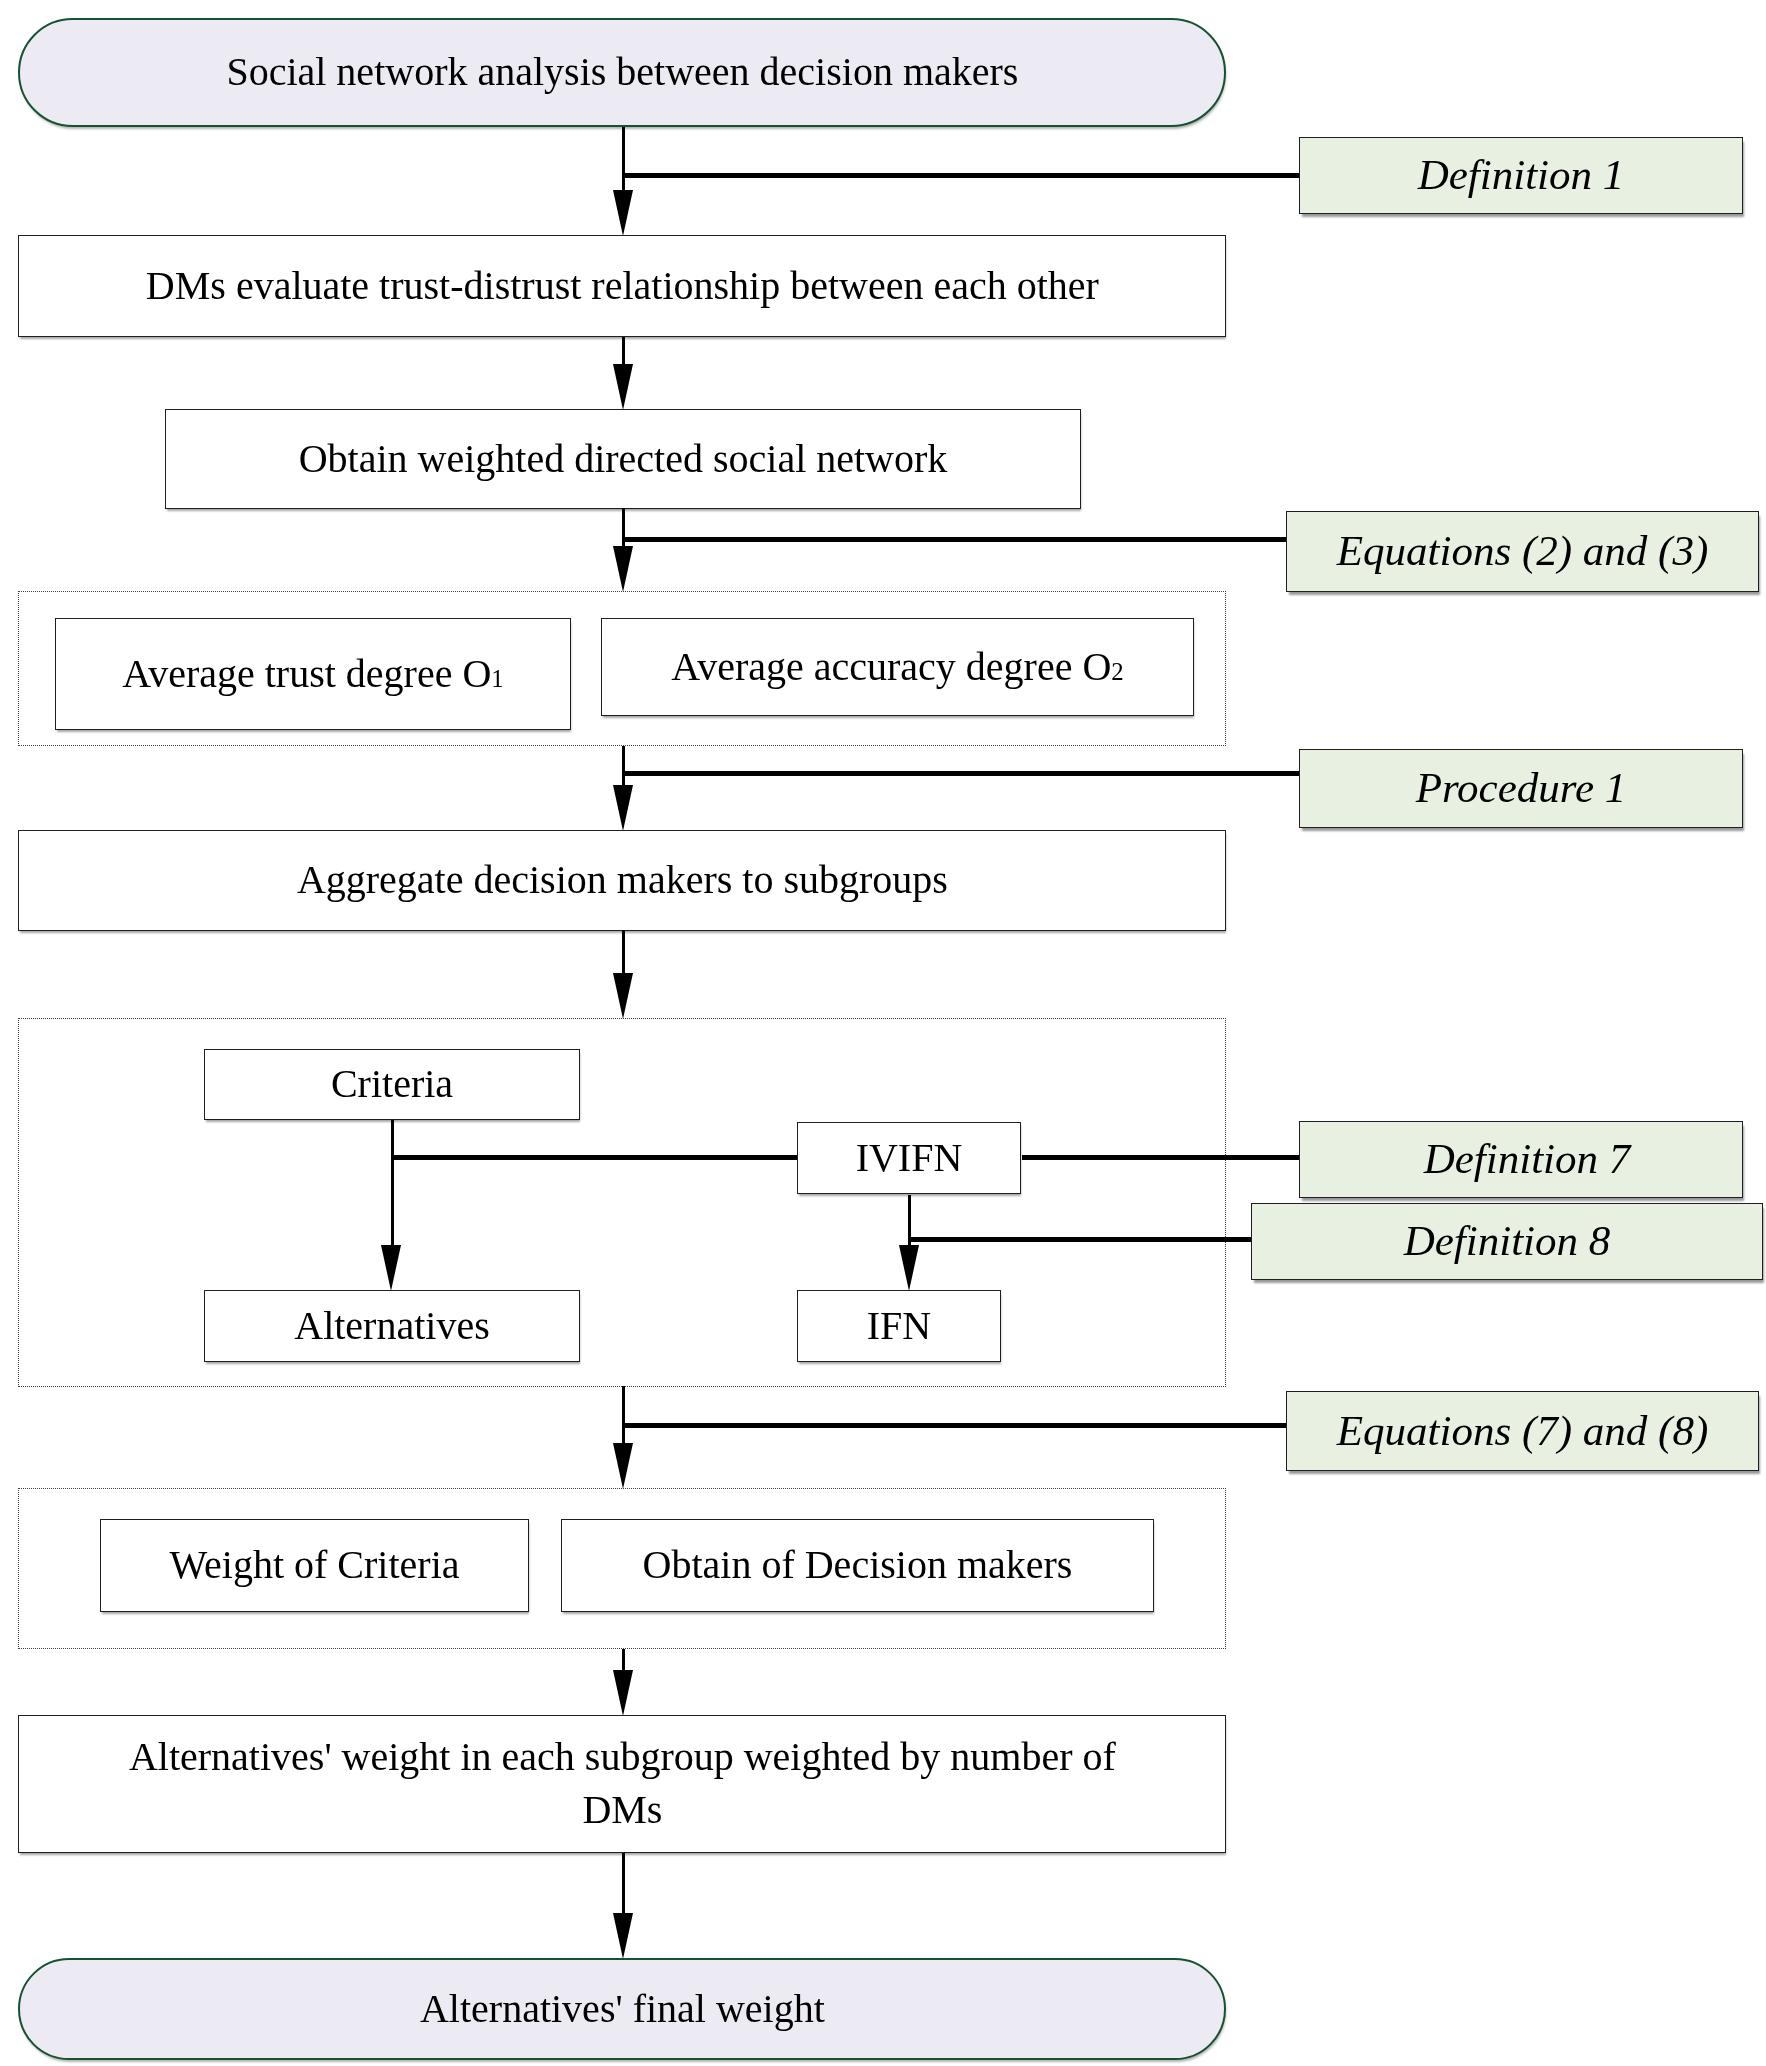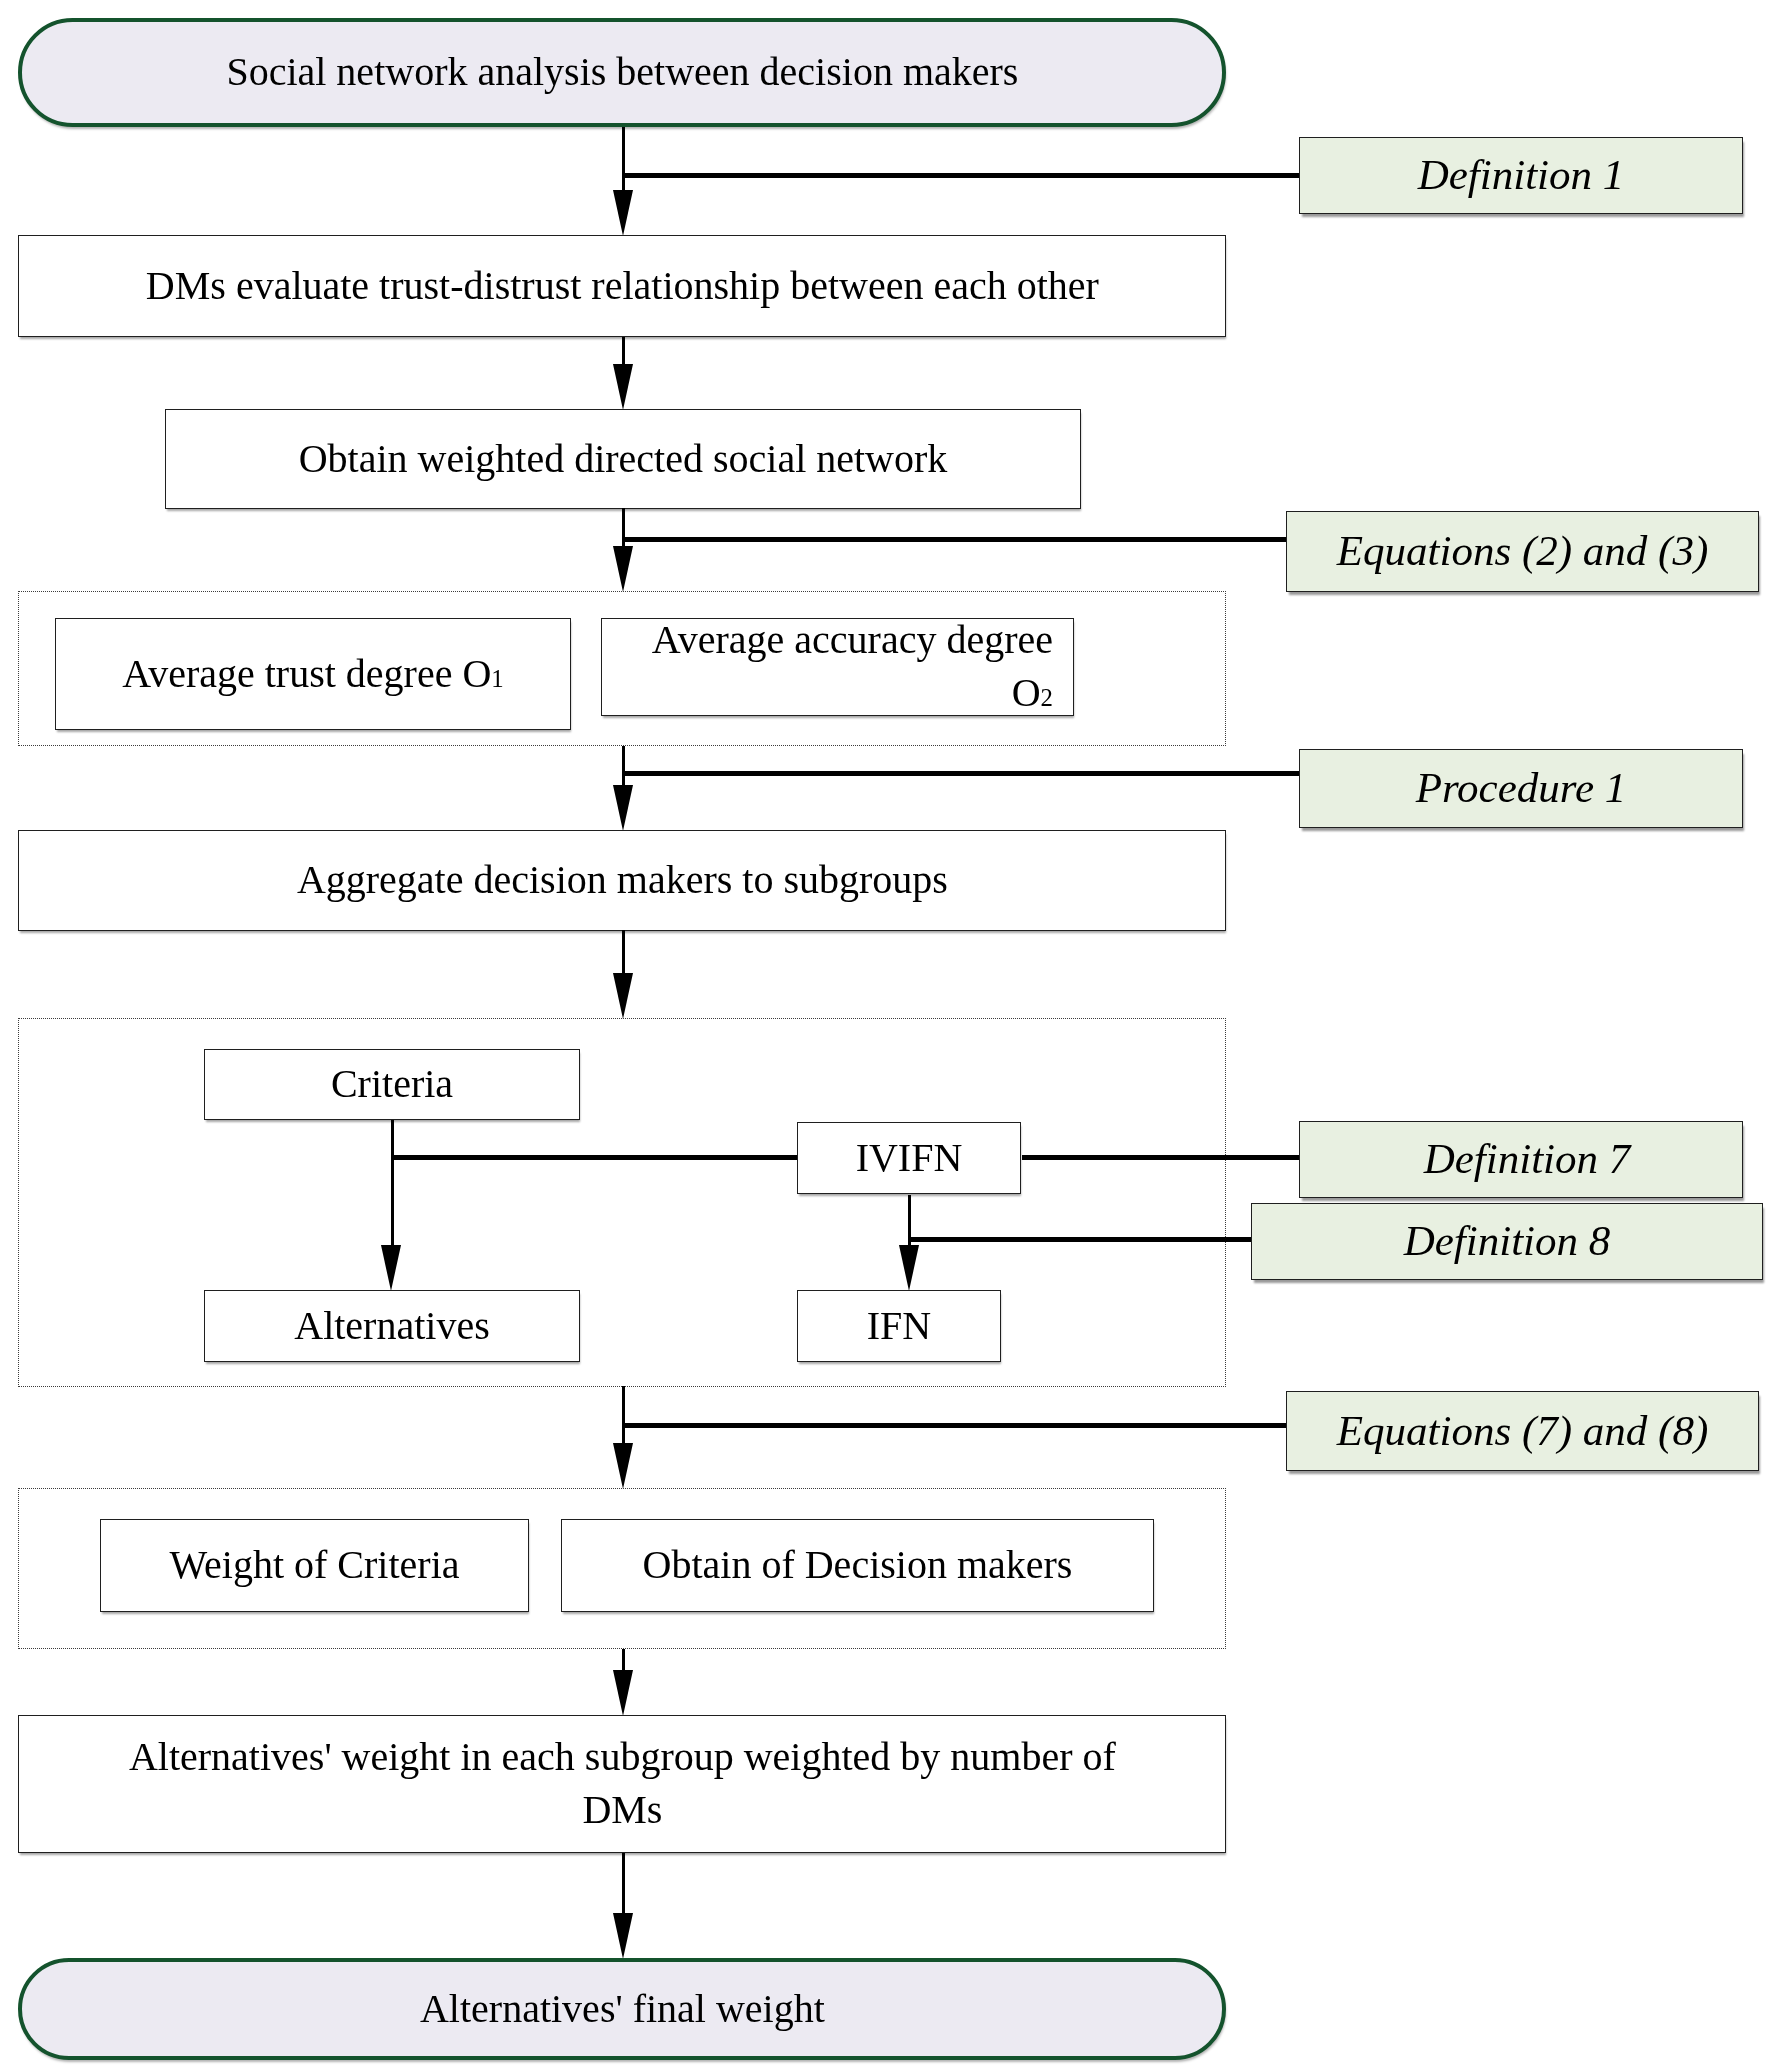--- a/index.html
+++ b/index.html
@@ -27,21 +27,21 @@
     align-items:center;
     justify-content:center;
     text-align:center;
     font:40px/1.32 "Liberation Serif", serif;
     color:#000;
     padding:0 20px;
     box-shadow:1px 2.5px 2px -1px rgba(0,0,0,0.35);
   }
   .rounded{
     background:var(--terminal-fill);
-    border:4px solid #14532d;
+    border:2px solid #14532d;
     border-radius:55px;
     box-shadow:1px 3px 2.5px -1px rgba(0,0,0,0.30);
   }
   .side{
     background:var(--label-fill);
     font-size:43px;
     box-shadow:1.5px 3.5px 2px -1px rgba(0,0,0,0.40);
     font-style:italic;
   }
   .dashed{
@@ -95,21 +95,21 @@
   <div class="node side" style="left:1286px;top:511px;width:473px;height:81px;">
     <span>Equations (2) and (3)</span>
   </div>
 
   <div class="dashed" style="left:18.4px;top:591px;width:1208px;height:155px;"></div>
 
   <div class="node" style="left:55px;top:618px;width:516px;height:112px;">
     <span><span>Average trust degree O</span><span class="subnum">1</span></span>
   </div>
 
-  <div class="node" style="left:601px;top:618px;width:473px;height:98px;text-align:right;">
+  <div class="node" style="left:601px;top:618px;width:593px;height:98px;">
     <span><span>Average accuracy degree O</span><span class="subnum">2</span></span>
   </div>
 
   <div class="vline" style="left:622px;top:746px;height:41px;"></div>
   <div class="hline" style="left:623px;top:771px;width:676px;"></div>
   <div class="head" style="left:613px;top:785px;"></div>
 
   <div class="node side" style="left:1299px;top:749px;width:444px;height:79px;">
     <span>Procedure 1</span>
   </div>

